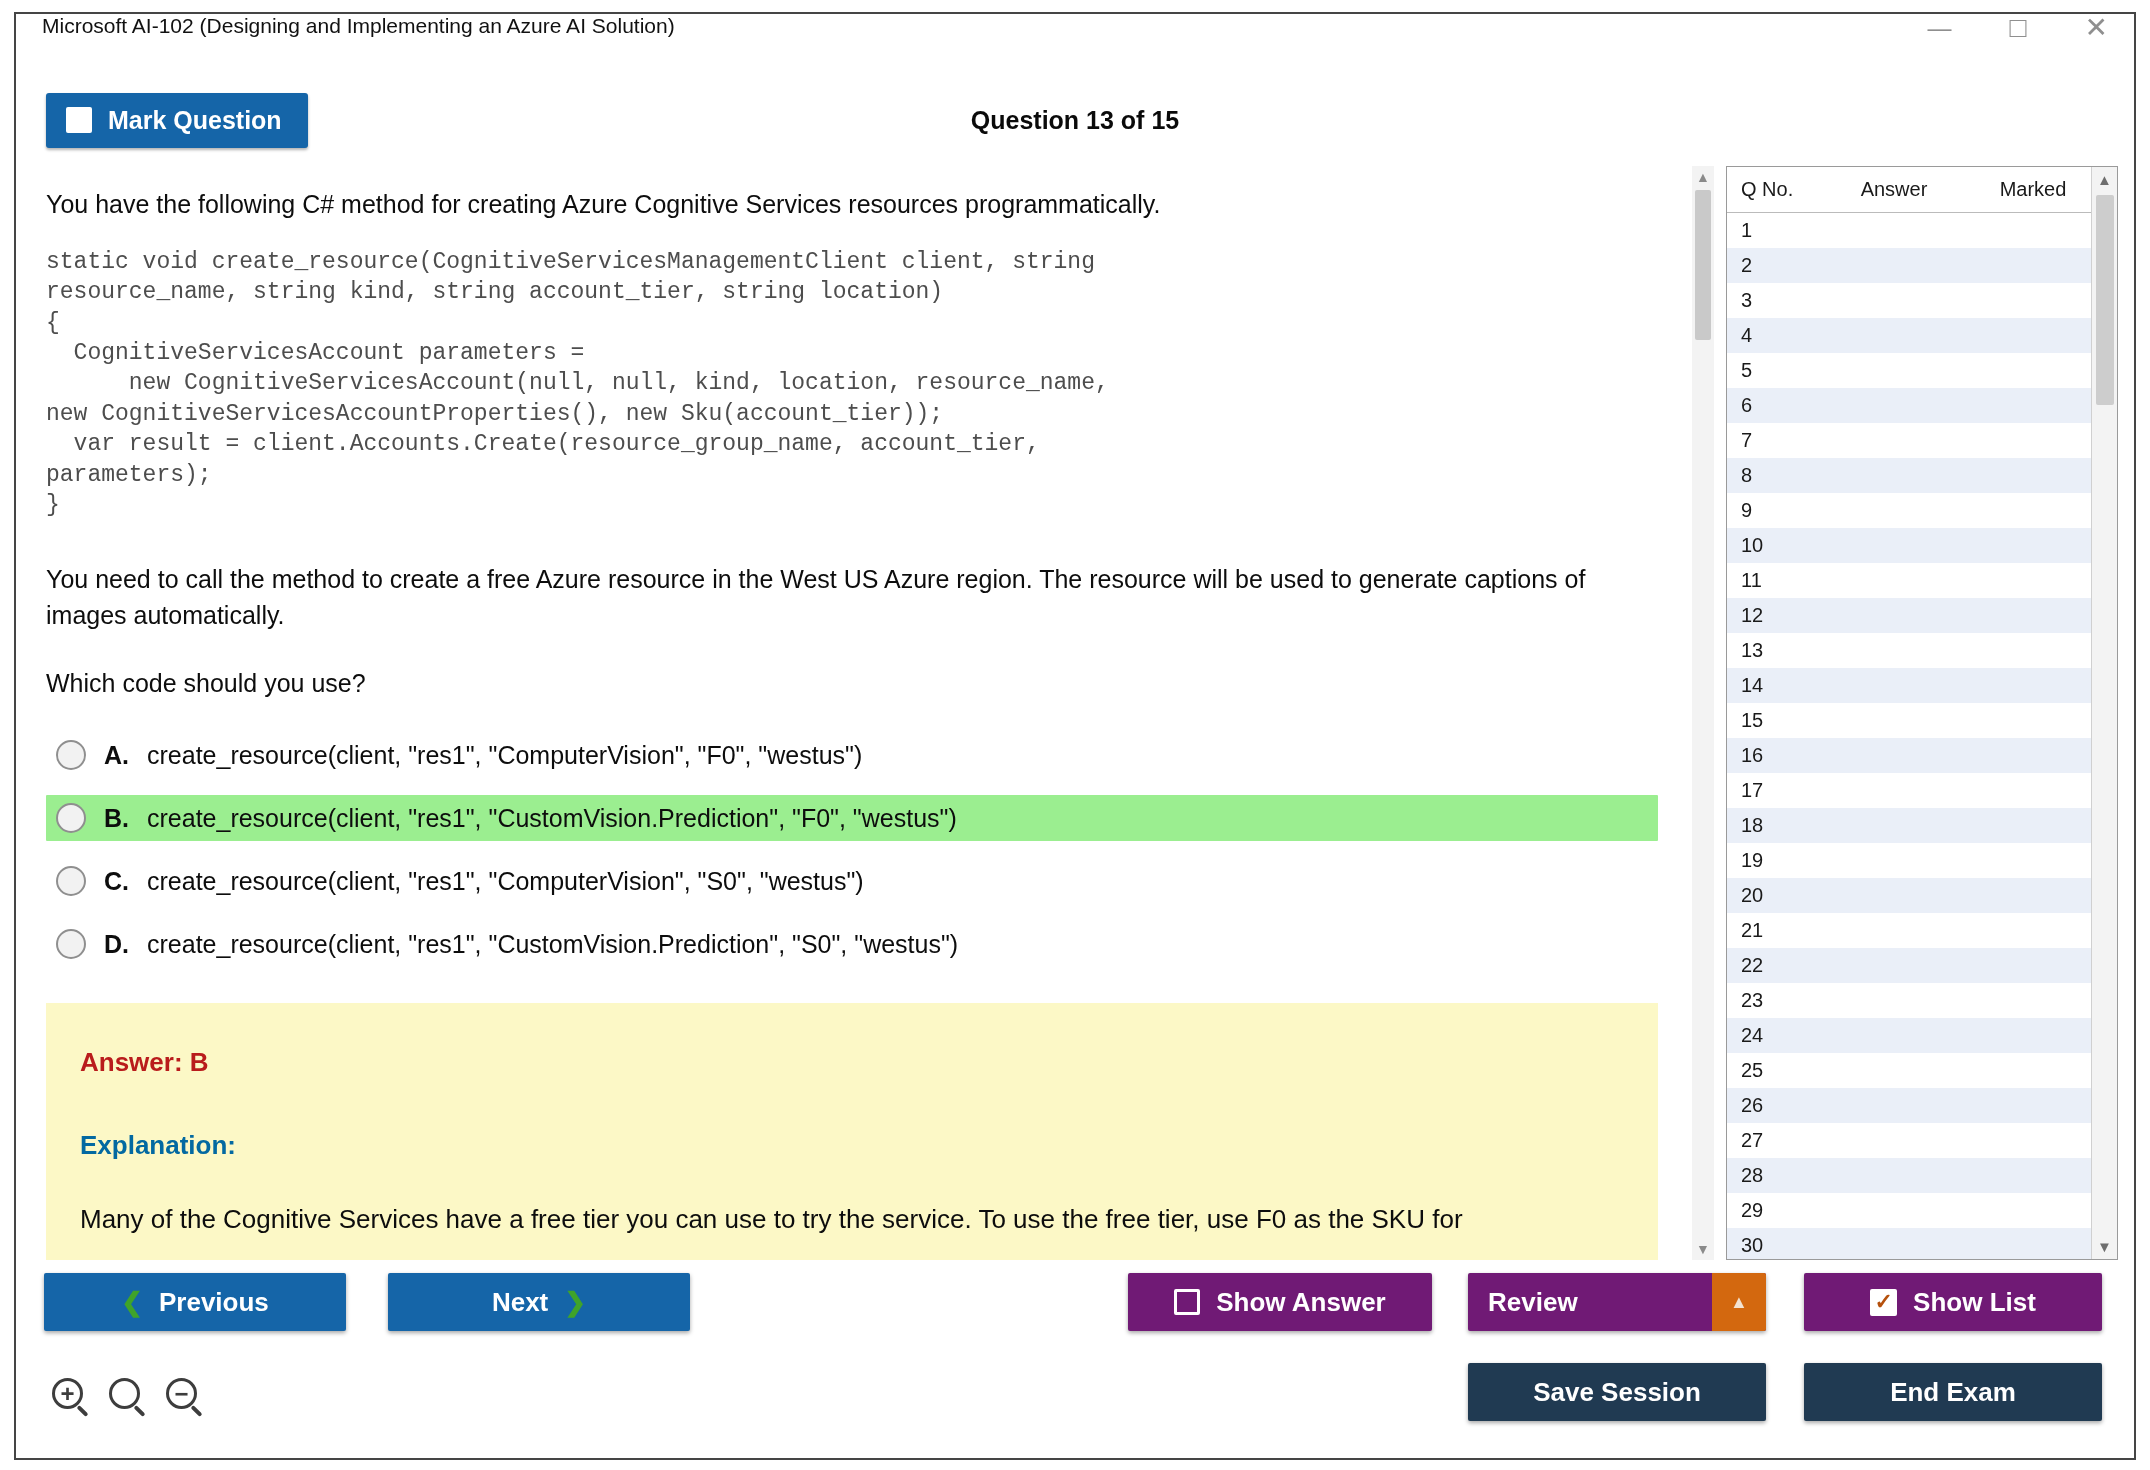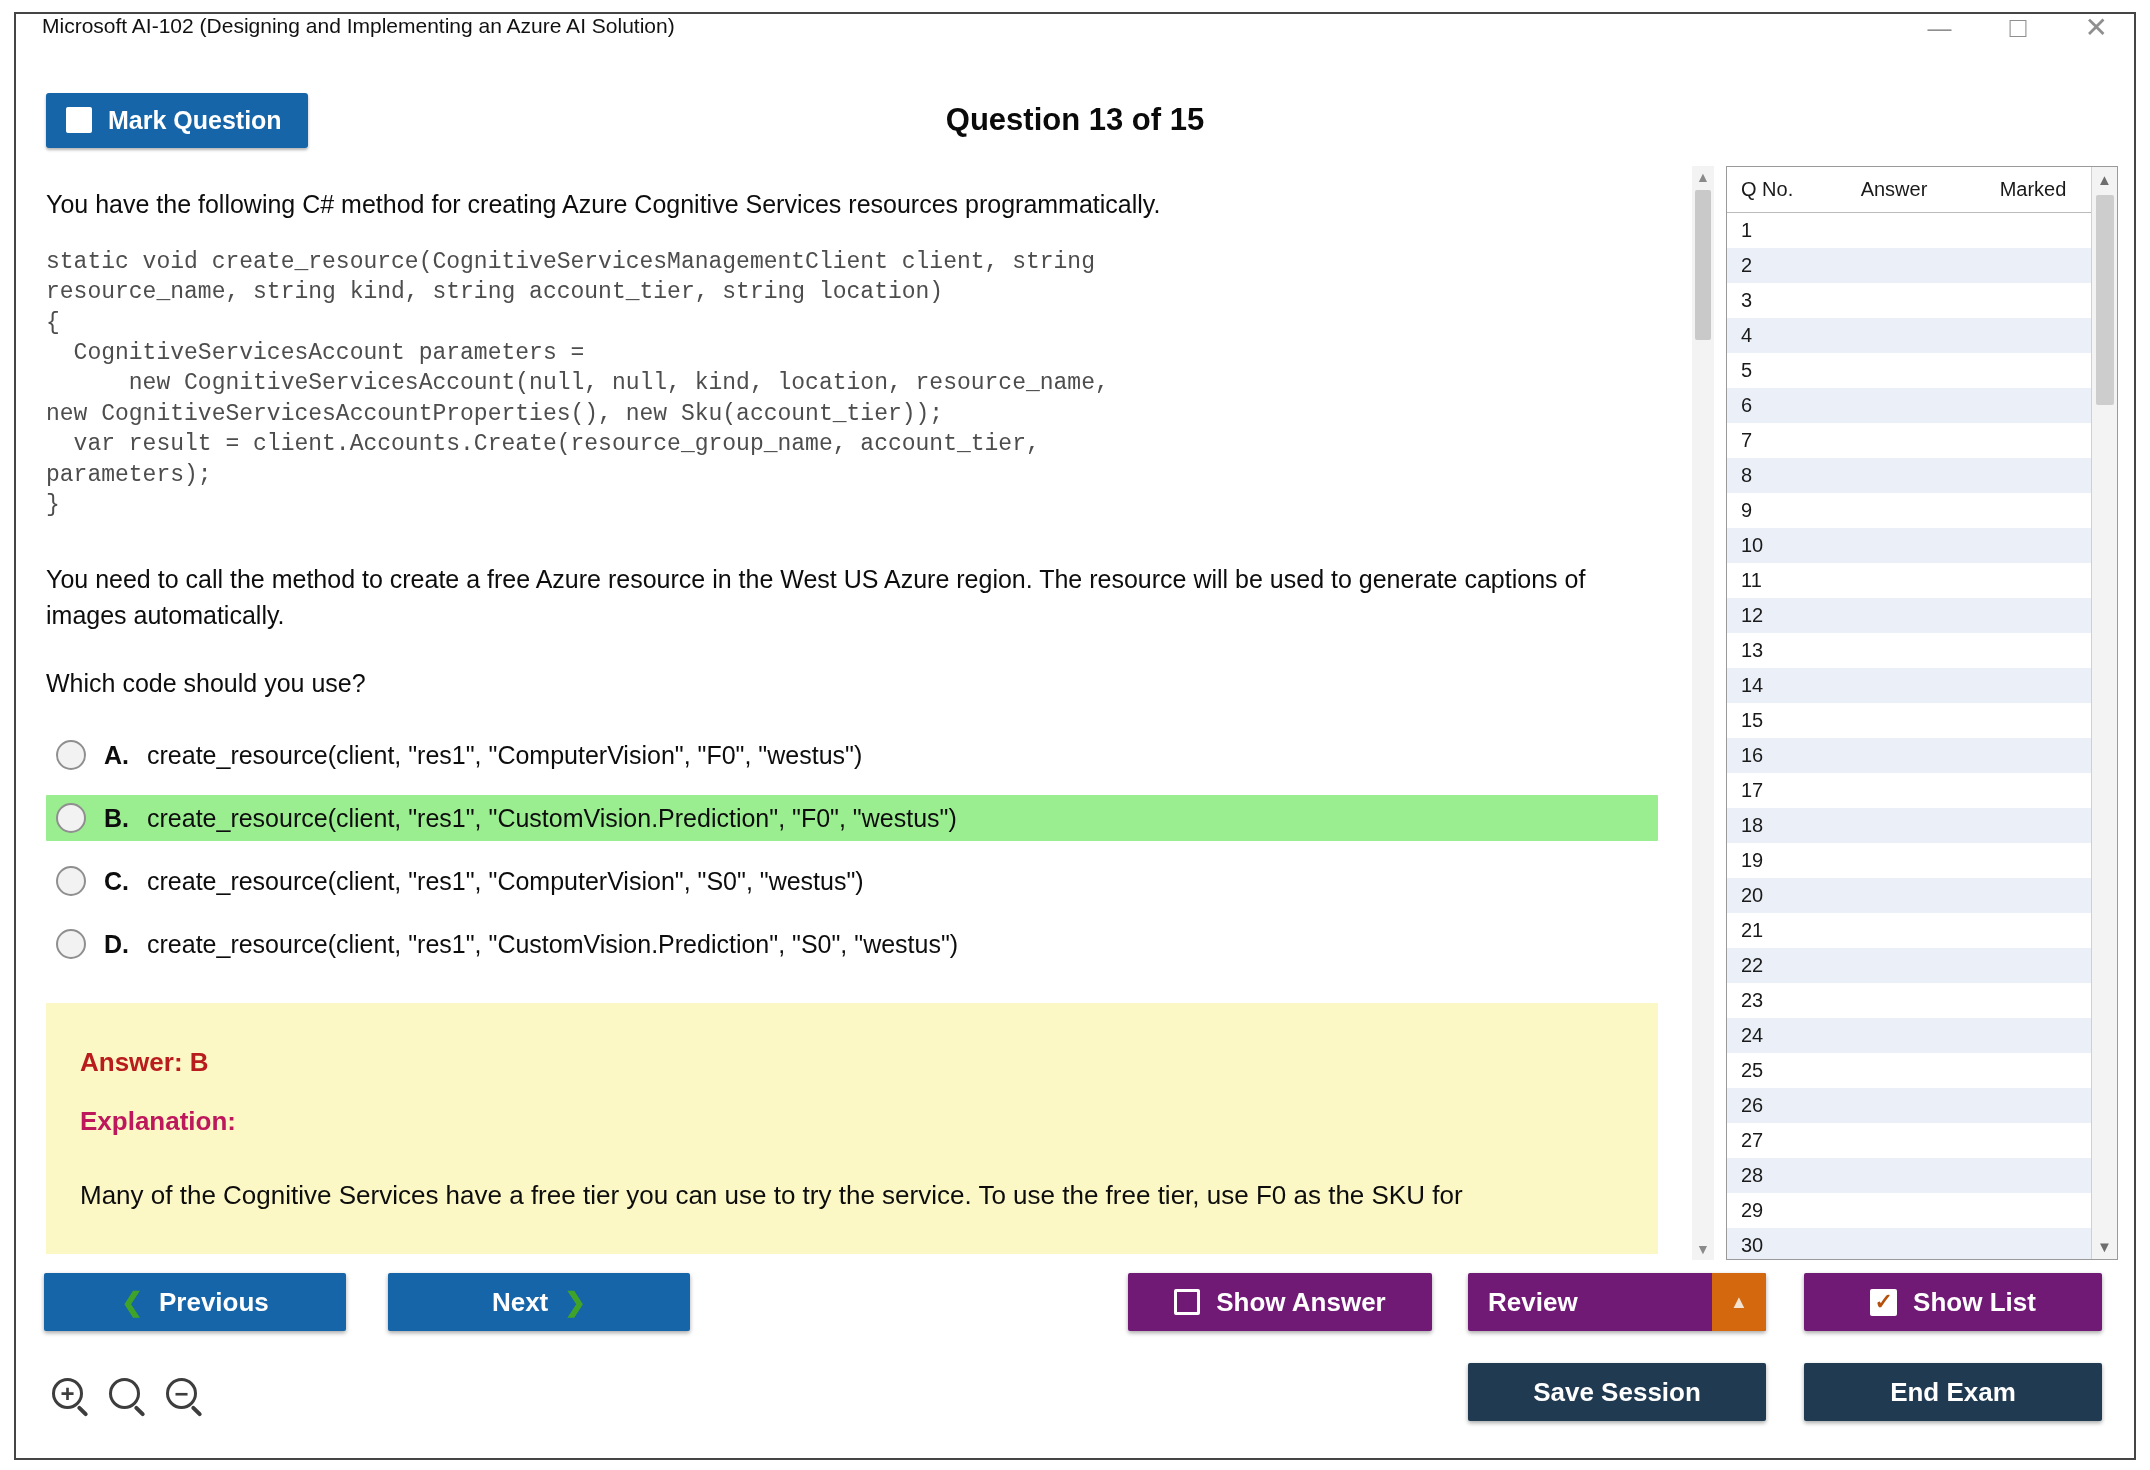--- a/index.html
+++ b/index.html
@@ -16,21 +16,21 @@
   .win-controls .min { font-size: 24px; }
   .win-controls .max { font-size: 28px; }
   .win-controls .cls { font-size: 28px; }
 
   
   .header { height: 92px; flex: none; position: relative; display: flex; align-items: center; padding: 0 30px; }
   .mark-btn { display: inline-flex; align-items: center; gap: 16px; background: #1565a8; color: #fff;
     font-weight: bold; font-size: 25px; padding: 13px 26px 13px 20px; border-radius: 3px;
     box-shadow: 0 2px 3px rgba(0,0,0,0.3); cursor: pointer; }
   .mark-btn .cb { width: 26px; height: 26px; background: #fff; border-radius: 2px; flex: none; }
-  .q-counter { position: absolute; left: 50%; transform: translateX(-50%); font-size: 31px; font-weight: bold; color: #0a0a0a; }
+  .q-counter { position: absolute; left: 50%; transform: translateX(-50%); font-size: 25px; font-weight: bold; color: #0a0a0a; }
 
   
   .content { flex: none; height: 1094px; display: flex; padding-left: 0; }
   .main { flex: 1; padding: 24px 20px 0 30px; overflow: hidden; }
 
   .intro { font-size: 25px; color: #0d0d0d; }
   pre.code { font-family: "Liberation Mono", "DejaVu Sans Mono", monospace; font-size: 23px;
     color: #4d4d4d; line-height: 1.32; margin-top: 28px; white-space: pre; }
   .scenario { font-size: 25px; color: #0d0d0d; margin-top: 42px; width: 1590px; line-height: 1.42; }
   .prompt { font-size: 25px; color: #0d0d0d; margin-top: 36px; }
@@ -38,21 +38,21 @@
   .options { margin-top: 34px; }
   .option { display: flex; align-items: center; gap: 18px; width: 1612px; padding: 8px 10px;
     margin-bottom: 17px; font-size: 25px; color: #0d0d0d; border-radius: 1px; }
   .option .radio { width: 30px; height: 30px; border: 2px solid #8f8f8f; border-radius: 50%;
     background: #f2f2f2; flex: none; cursor: pointer; }
   .option .letter { font-weight: bold; }
   .option.selected { background: #9bee90; }
 
   .answer-box { margin-top: 36px; width: 1612px; background: #fcf8c6; padding: 44px 34px 40px 34px; }
   .answer-box .ans { font-size: 26px; font-weight: bold; color: #b91c1c; }
-  .answer-box .expl-label { font-size: 26px; font-weight: bold; color: #be185d; margin-top: 28px; }
+  .answer-box .expl-label { font-size: 26px; font-weight: bold; color: #0369a1; margin-top: 52px; }
   .answer-box .expl-text { font-size: 26px; color: #0d0d0d; margin-top: 40px; line-height: 1.4; }
 
   
   .vscroll { width: 22px; flex: none; background: #f3f3f3; display: flex; flex-direction: column;
     align-items: center; padding: 4px 0; position: relative; }
   .vscroll .arr { color: #8a8a8a; font-size: 14px; line-height: 1; cursor: pointer; }
   .vscroll .arr.down { margin-top: auto; }
   .vscroll .thumb { width: 16px; height: 150px; background: #c9c9c9; margin-top: 6px; border-radius: 2px; }
   .gap { width: 12px; flex: none; }
 

